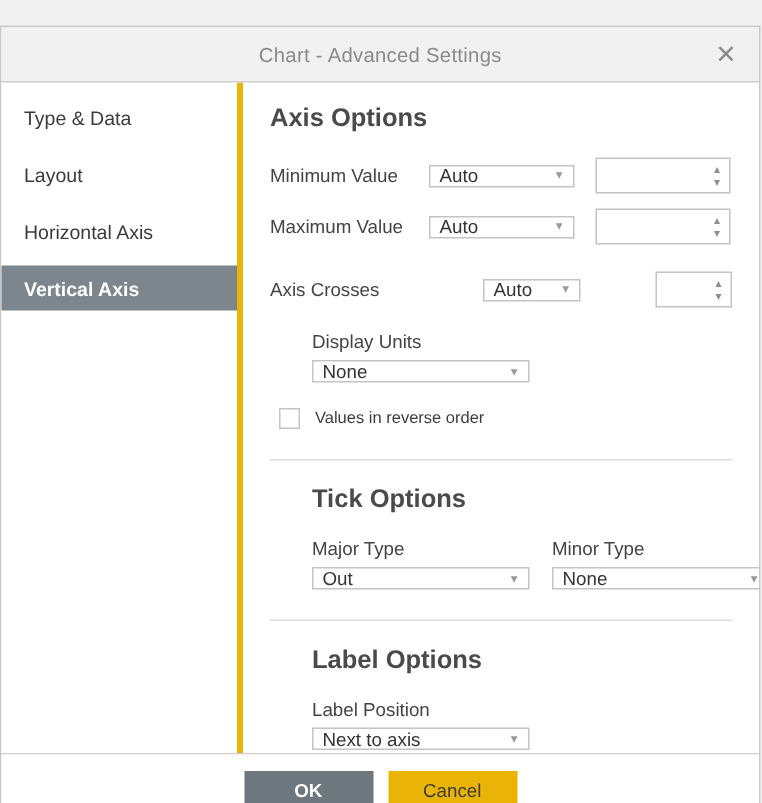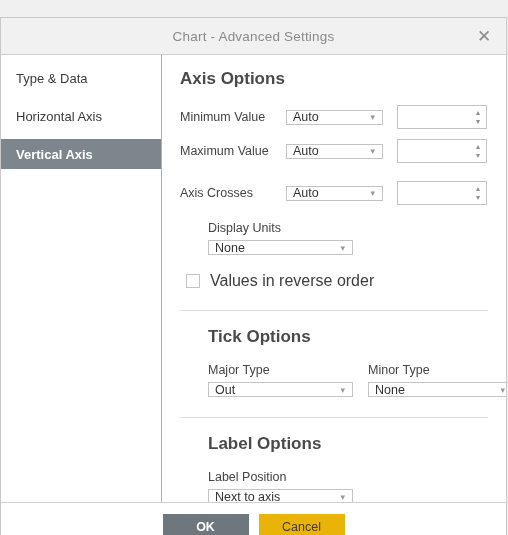--- a/index.html
+++ b/index.html
@@ -65,21 +65,21 @@
     flex: 1;
     display: flex;
     min-height: 0;
     border-bottom: 1px solid #cfcfcf;
   }
 
   .sidebar {
     width: 161px;
     min-width: 161px;
     background: #ffffff;
-    border-right: 1px solid #eab308;
+    border-right: 4px solid #eab308;
     padding-top: 8px;
     box-sizing: border-box;
   }
   .side-item {
     height: 30px;
     display: flex;
     align-items: center;
     padding-left: 15px;
     font-size: 13px;
     color: #3b3b3b;
@@ -109,20 +109,21 @@
   }
 
   
   .axis-row {
     display: flex;
     align-items: center;
     margin-bottom: 10px;
   }
   .axis-row.gap {
     margin-top: 18px;
+    gap: 36px;
   }
   .row-label {
     width: 106px;
     min-width: 106px;
     font-size: 12.5px;
     color: #444444;
   }
 
   select, .fakeselect {
     font-family: "Liberation Sans", sans-serif;
@@ -196,21 +197,21 @@
   }
   .checkbox {
     width: 14px;
     height: 14px;
     border: 1px solid #c4c4c4;
     background: #ffffff;
     box-sizing: border-box;
     cursor: pointer;
   }
   .checkbox-label {
-    font-size: 16px;
+    font-size: 11px;
     color: #3d3d3d;
     margin-left: 10px;
   }
 
   .divider {
     height: 1px;
     background: #dddddd;
     margin: 20px 0 0 0;
   }
 
@@ -263,20 +264,23 @@
   <div class="titlebar">
     <div class="titlebar-text">Chart - Advanced Settings</div>
     <div class="close-btn">✕</div>
   </div>
 
   <div class="body-area">
 
     <div class="sidebar">
       <div class="side-item">
         <span>Type &amp; Data</span>
+      </div>
+      <div class="side-item">
+        <span>Layout</span>
       </div>
       <div class="side-item">
         <span>Horizontal Axis</span>
       </div>
       <div class="side-item selected">
         <span>Vertical Axis</span>
       </div>
     </div>
 
     <div class="content">

